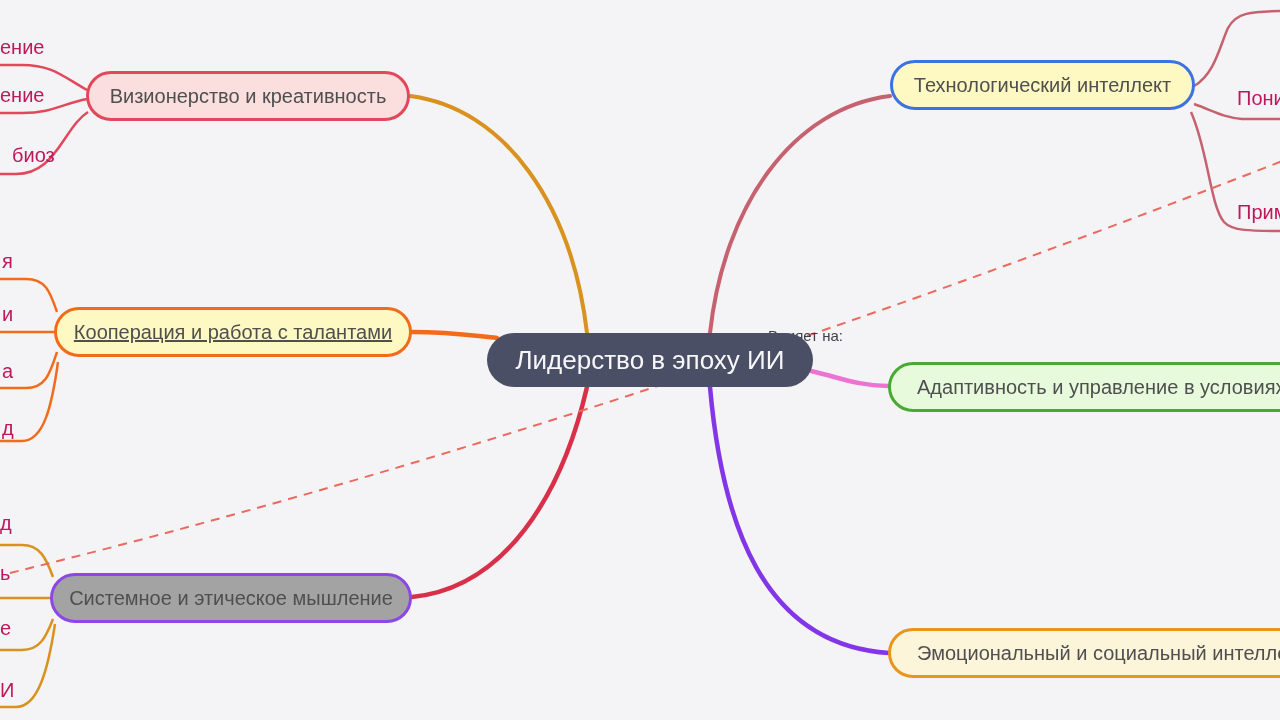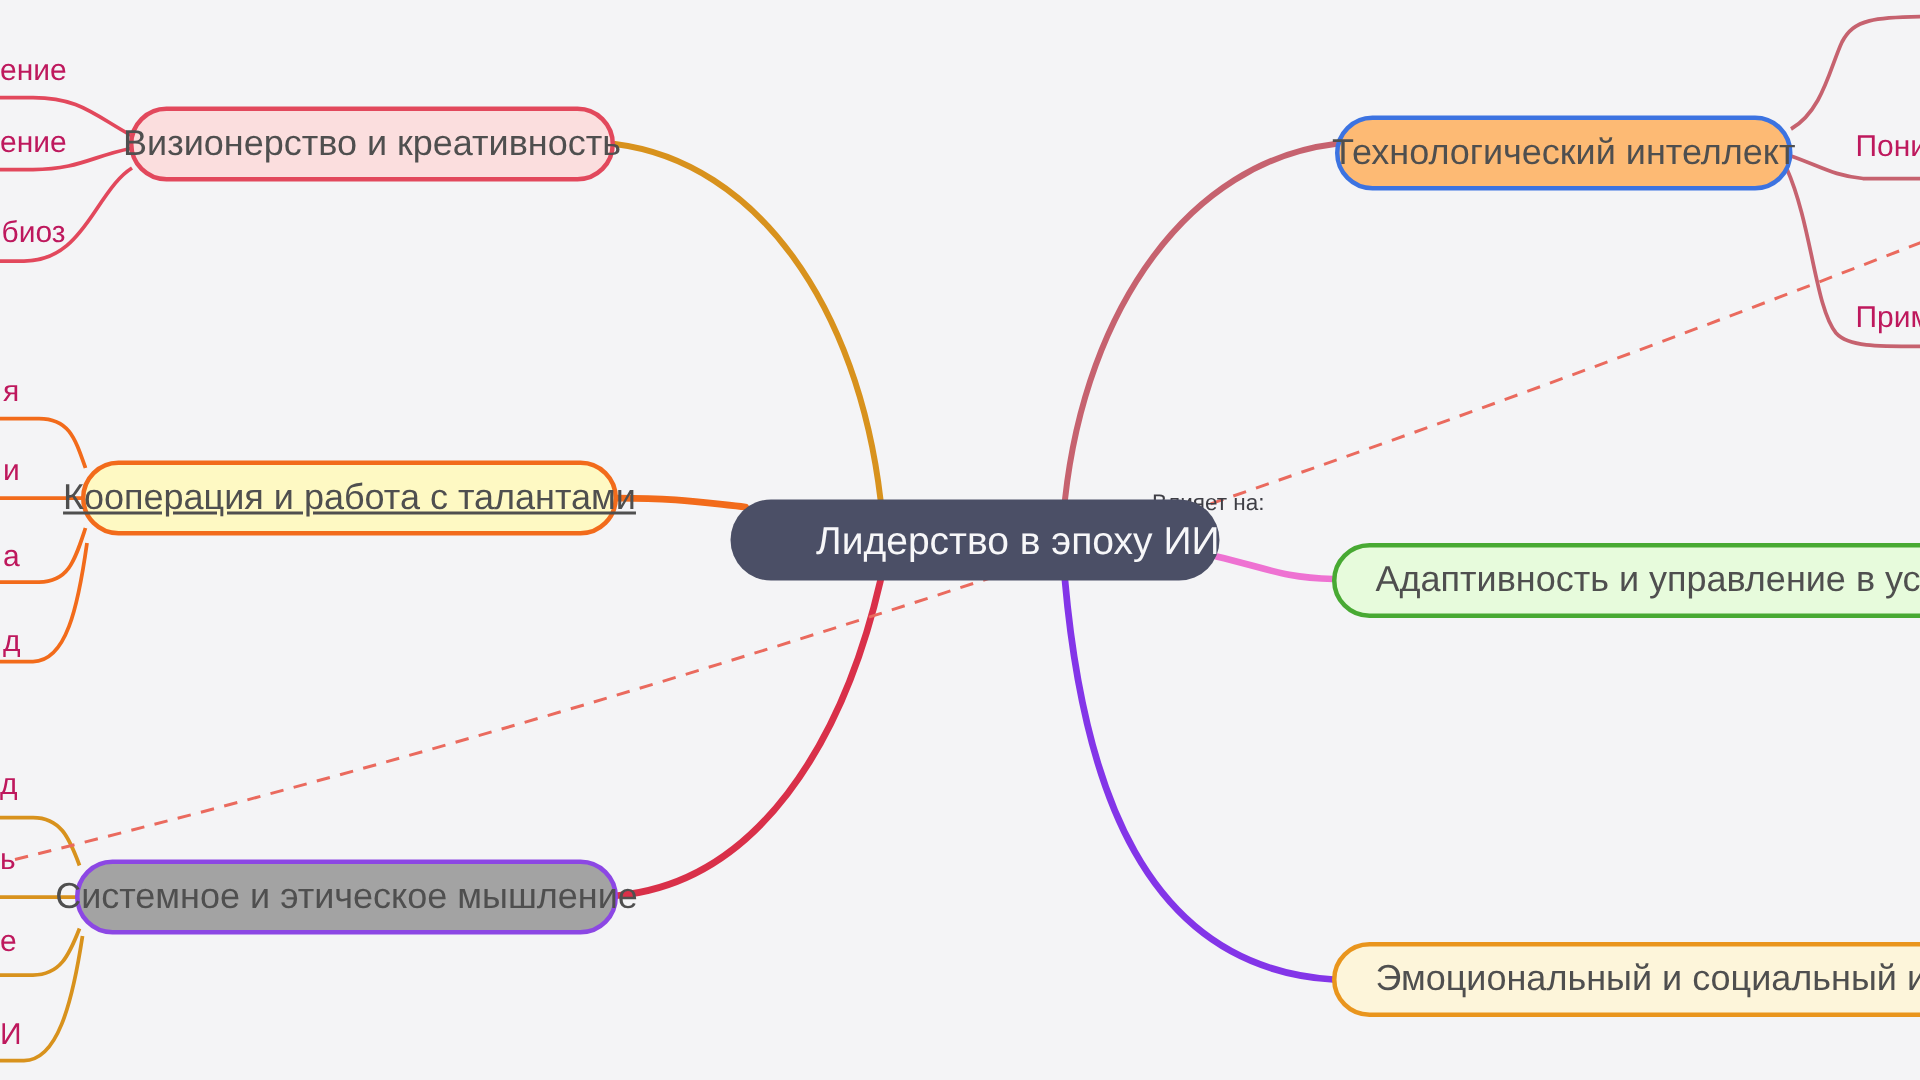--- a/index.html
+++ b/index.html
@@ -6,40 +6,40 @@
   #canvas{
     position:relative;width:1280px;height:720px;overflow:hidden;
     background:#f4f4f6;
     font-family:"Liberation Sans","DejaVu Sans",sans-serif;
   }
   #wires{position:absolute;left:0;top:0;width:1280px;height:720px;}
   .topic{
     position:absolute;box-sizing:border-box;height:50px;
     border-radius:25px;border:3px solid #999;
     display:flex;align-items:center;justify-content:center;
-    font-size:24px;color:#4f4f4f;white-space:nowrap;
+    font-size:20px;color:#4f4f4f;white-space:nowrap;
   }
   .topic.leftpad{justify-content:flex-start;padding-left:26px;}
   .root-topic{
     position:absolute;left:487px;top:333px;width:326px;height:54px;
     background:#4b4f66;border-radius:27px;
-    display:flex;align-items:center;justify-content:flex-end;
+    display:flex;align-items:center;justify-content:center;
     font-size:26px;color:#f7f7f9;white-space:nowrap;
   }
   .child-label{
     position:absolute;font-size:20px;color:#be185d;white-space:nowrap;line-height:22px;
   }
   .rel-label{
     position:absolute;left:768px;top:327px;font-size:15px;color:#3e3e45;white-space:nowrap;
   }
   
   .n-vision {background:#fbdede;border-color:#e2485c;left:86px; top:71px; width:324px;}
   .n-coop   {background:#fef9c3;border-color:#f26b1b;left:54px; top:307px;width:358px;text-decoration:underline;}
   .n-system {background:#a3a3a3;border-color:#8c47e4;left:50px; top:573px;width:362px;}
-  .n-tech   {background:#fdba74;border-color:#3c73e1;left:890px;top:77px; width:305px;}
+  .n-tech   {background:#fef9c3;border-color:#3c73e1;left:890px;top:60px; width:305px;}
   .n-adapt  {background:#e7fbdc;border-color:#48a933;left:888px;top:362px;width:500px;}
   .n-emotion{background:#fdf5da;border-color:#e9951d;left:888px;top:628px;width:470px;}
 </style>
 </head>
 <body>
 
 <div id="canvas">
 
   <svg id="wires" viewBox="0 0 1280 720">
 
@@ -91,21 +91,21 @@
   </div>
   <div class="topic n-adapt leftpad">
     <span>Адаптивность и управление в условиях VU</span>
   </div>
   <div class="topic n-emotion leftpad">
     <span>Эмоциональный и социальный интеллект</span>
   </div>
 
   <div class="child-label" style="left:0;top:36px">ение</div>
   <div class="child-label" style="left:0;top:84px">ение</div>
-  <div class="child-label" style="left:1px;top:144px">биоз</div>
+  <div class="child-label" style="left:12px;top:144px">биоз</div>
 
   <div class="child-label" style="left:2px;top:250px">я</div>
   <div class="child-label" style="left:2px;top:303px">и</div>
   <div class="child-label" style="left:2px;top:360px">а</div>
   <div class="child-label" style="left:2px;top:417px">д</div>
 
   <div class="child-label" style="left:0;top:512px">д</div>
   <div class="child-label" style="left:0;top:562px">ь</div>
   <div class="child-label" style="left:0;top:617px">е</div>
   <div class="child-label" style="left:0;top:679px">И</div>

